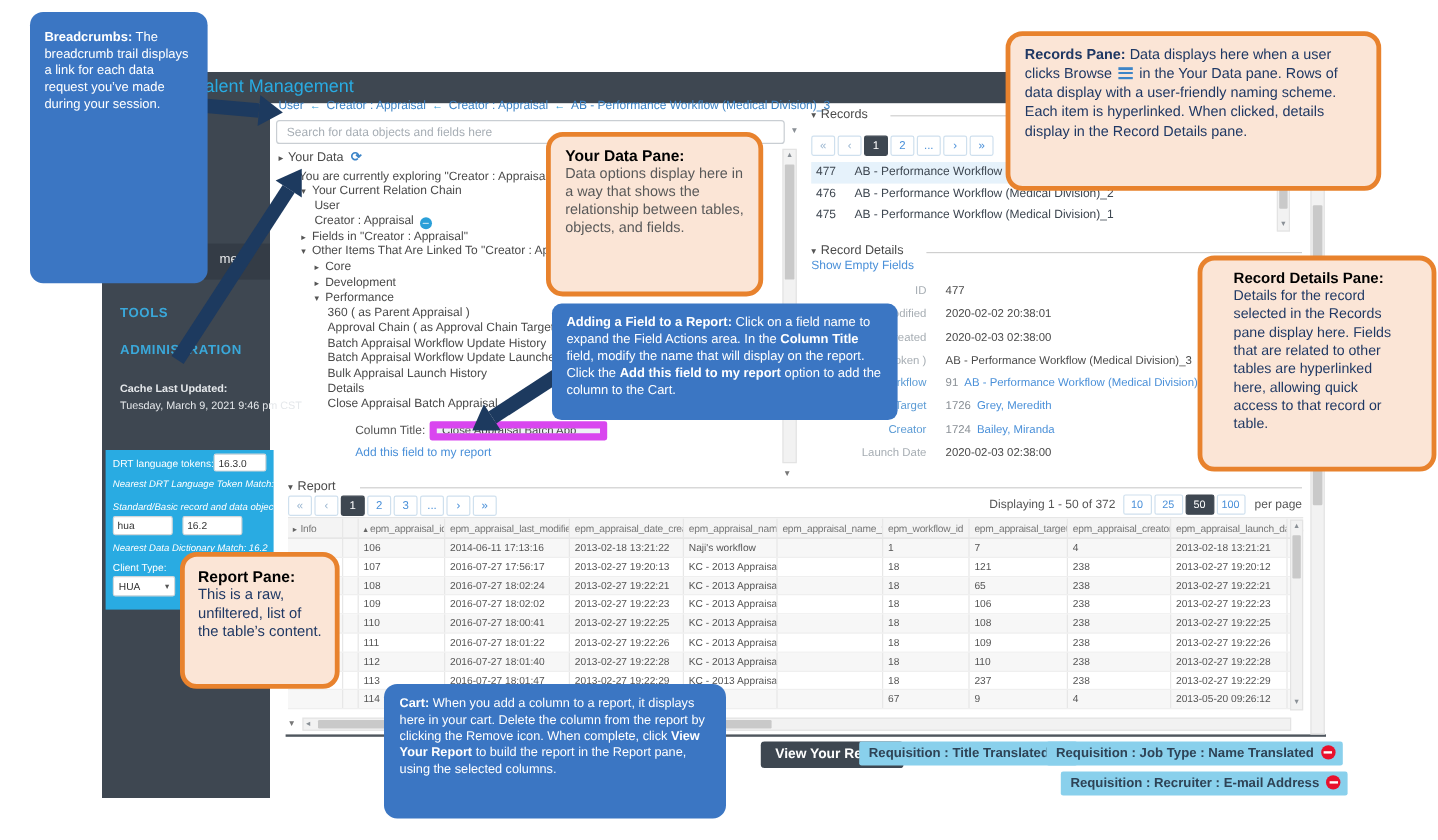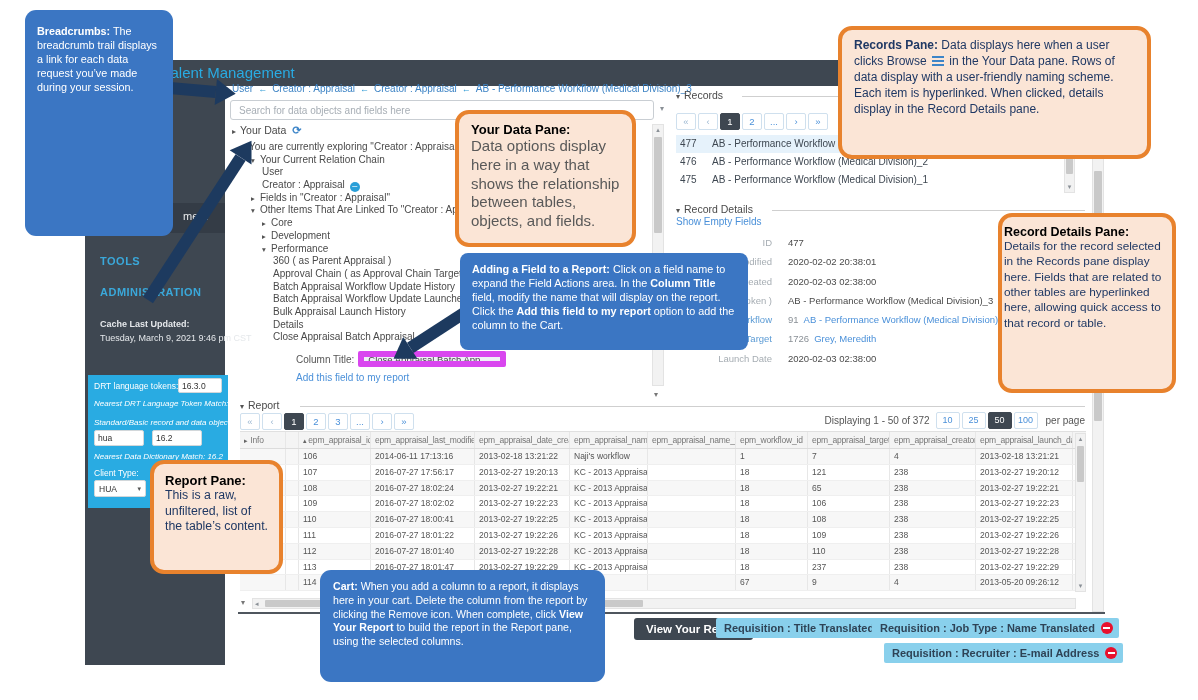--- a/index.html
+++ b/index.html
@@ -198,20 +198,21 @@
   <div class="sec-title" style="left:676px;top:203px;"><span class="car">▾</span><span>Record Details</span></div>
   <div class="sec-rule" style="left:772px;top:210px;width:313px;"></div>
   <div class="sef-link">Show Empty Fields</div>
   <div class="details" id="details">
       <div class="det-row"><span class="det-label">ID</span><span class="det-value">477</span></div>
       <div class="det-row"><span class="det-label">Last Modified</span><span class="det-value">2020-02-02 20:38:01</span></div>
       <div class="det-row"><span class="det-label">Date Created</span><span class="det-value">2020-02-03 02:38:00</span></div>
       <div class="det-row"><span class="det-label">Name ( Token )</span><span class="det-value">AB - Performance Workflow (Medical Division)_3</span></div>
       <div class="det-row"><span class="det-label linked">Workflow</span><span class="det-value"><span class="det-num">91</span><span class="det-link">AB - Performance Workflow (Medical Division)</span></span></div>
       <div class="det-row"><span class="det-label linked">Target</span><span class="det-value"><span class="det-num">1726</span><span class="det-link">Grey, Meredith</span></span></div>
+      <div class="det-row"><span class="det-label linked">Creator</span><span class="det-value"><span class="det-num">1724</span><span class="det-link">Bailey, Miranda</span></span></div>
       <div class="det-row"><span class="det-label">Launch Date</span><span class="det-value">2020-02-03 02:38:00</span></div>
     </div>
 
   <div class="sec-title" style="left:240px;top:399px;"><span class="car">▾</span><span>Report</span></div>
   <div class="sec-rule" style="left:300px;top:406px;width:785px;"></div>
   <div class="pager" id="rep-pager" style="left:240px;top:413px;">
       <span class="pg dis">«</span>
       <span class="pg dis">‹</span>
       <span class="pg act">1</span>
       <span class="pg">2</span>
@@ -405,32 +406,32 @@
       <div class="shaft"></div>
       <div class="head"></div>
     </div>
 
   <div class="co-blue" style="left:25px;top:10px;width:148px;height:226px;padding:14px 12px;font-size:10.8px;line-height:1.3;">
     <p><b>Breadcrumbs:</b><span> The breadcrumb trail displays a link for each data request you’ve made during your session.</span></p>
   </div>
 
   <div class="co-orange" style="left:455px;top:110px;width:181px;height:137px;padding:8px 12px;">
     <div class="co-title" style="font-size:13px;">Your Data Pane:</div>
-    <div class="co-body" style="font-size:15px;line-height:1.25;">Data options display here in a way that shows the relationship between tables, objects, and fields.</div>
+    <div class="co-body" style="font-size:12px;line-height:1.25;">Data options display here in a way that shows the relationship between tables, objects, and fields.</div>
   </div>
 
   <div class="co-orange" style="left:838px;top:26px;width:313px;height:133px;padding:8px 12px;font-size:12px;line-height:1.33;color:#1f3864;">
     <span><b>Records Pane:</b><span> Data displays here when a user clicks Browse </span><span class="ic-browse inline"></span><span> in the Your Data pane. Rows of data display with a user-friendly naming scheme. Each item is hyperlinked. When clicked, details display in the Record Details pane.</span></span>
   </div>
 
   <div class="co-blue" style="left:460px;top:253px;width:288px;height:97px;padding:9px 12px;font-size:10.8px;line-height:1.3;border-radius:8px;">
     <span><b>Adding a Field to a Report:</b><span> Click on a field name to expand the Field Actions area. In the </span><b>Column Title</b><span> field, modify the name that will display on the report. Click the </span><b>Add this field to my report</b><span> option to add the column to the Cart.</span></span>
   </div>
 
-  <div class="co-orange" style="left:998px;top:213px;width:178px;height:180px;padding:8px 2px;">
+  <div class="co-orange" style="left:998px;top:213px;width:199px;height:180px;padding:8px 26px;">
     <div class="co-title" style="font-size:12.5px;">Record Details Pane:</div>
     <div class="co-body navy" style="font-size:11.8px;line-height:1.3;">Details for the record selected in the Records pane display here. Fields that are related to other tables are hyperlinked here, allowing quick access to that record or table.</div>
   </div>
 
   <div class="co-orange" style="left:150px;top:460px;width:133px;height:114px;padding:9px 11px;">
     <div class="co-title" style="font-size:13px;">Report Pane:</div>
     <div class="co-body navy" style="font-size:12.3px;line-height:1.28;">This is a raw, unfiltered, list of the table’s content.</div>
   </div>
 
   <div class="co-blue" style="left:320px;top:570px;width:285px;height:112px;padding:10px 13px;font-size:10.6px;line-height:1.3;">

